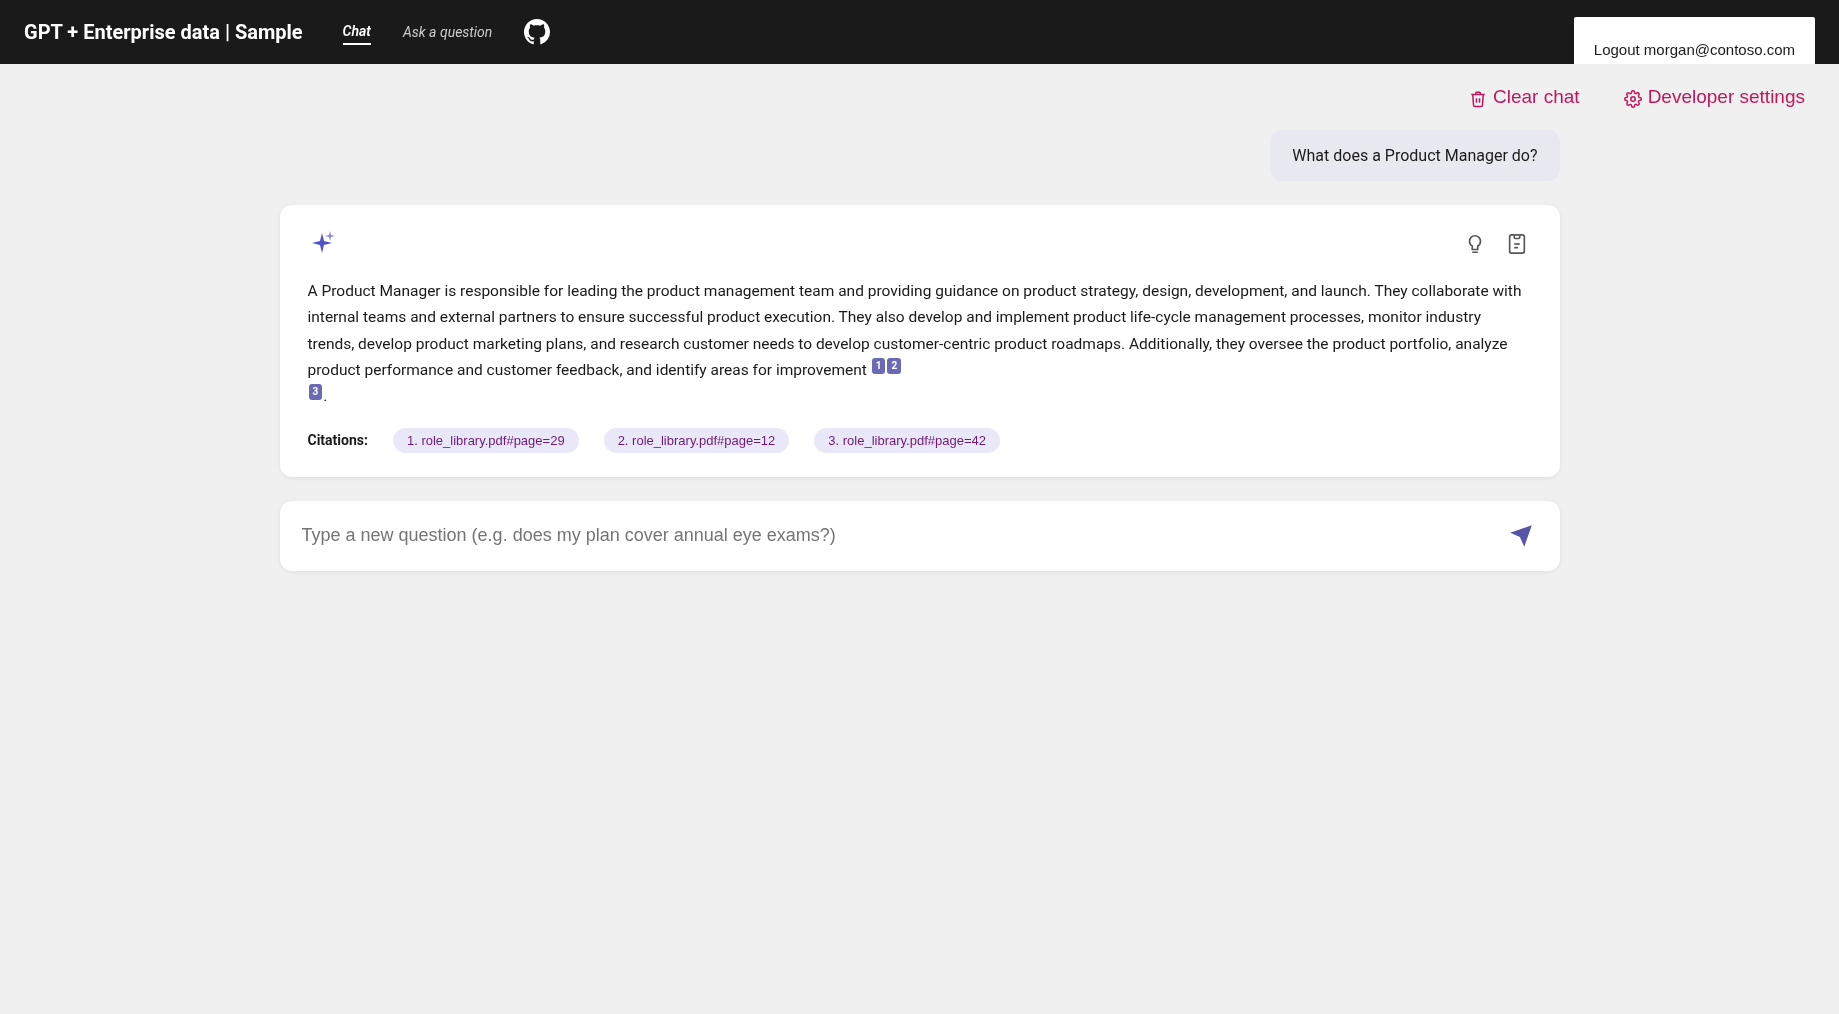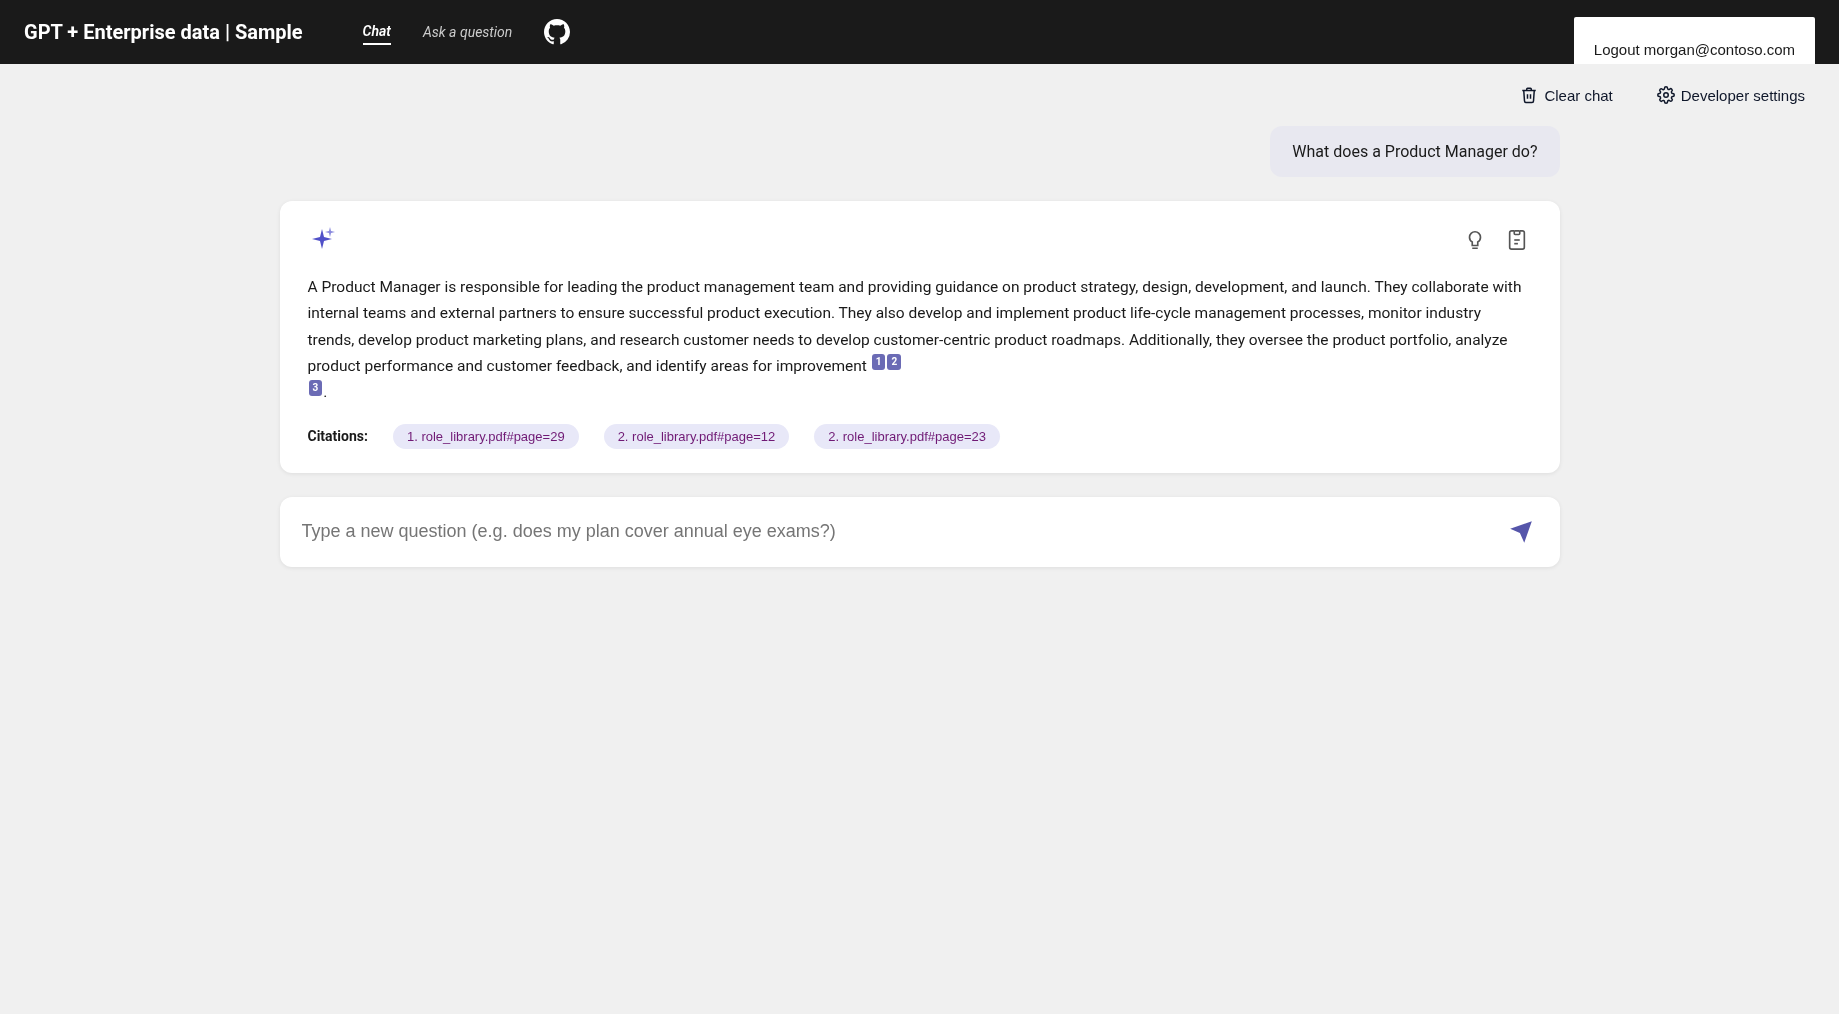--- a/index.html
+++ b/index.html
@@ -19,21 +19,21 @@
       align-items: center;
       padding: 0 24px;
       height: 64px;
       gap: 0;
     }
     .header-title {
       font-size: 20px;
       font-weight: 700;
       color: white;
       white-space: nowrap;
-      margin-right: 60px;
+      margin-right: 40px;
     }
     .header-nav {
       display: flex;
       align-items: center;
       gap: 32px;
       flex: 1;
     }
     .nav-item {
       color: #ccc;
       font-size: 14px;
@@ -90,22 +90,22 @@
       padding: 16px 24px;
       gap: 24px;
       background: #f0f0f0;
     }
     .toolbar-btn {
       display: flex;
       align-items: flex-end;
       gap: 6px;
       background: none;
       border: none;
-      font-size: 15px;
-      color: #0f172a;
+      font-size: 19px;
+      color: #be185d;
       cursor: pointer;
       padding: 6px 10px;
       border-radius: 4px;
     }
     .toolbar-btn svg {
       width: 18px;
       height: 18px;
     }
 
     
@@ -331,21 +331,21 @@
 
     <div class="citations-row">
       <span class="citations-label">Citations:</span>
       <button class="citation-chip">
         <span>1. role_library.pdf#page=29</span>
       </button>
       <button class="citation-chip">
         <span>2. role_library.pdf#page=12</span>
       </button>
       <button class="citation-chip">
-        <span>2. role_library.pdf#page=23</span>
+        <span>3. role_library.pdf#page=42</span>
       </button>
     </div>
   </div>
 
   <div class="input-card">
     <input class="chat-input" type="text" placeholder="Type a new question (e.g. does my plan cover annual eye exams?)" style="">
     <button class="send-button">
       <svg viewBox="0 0 24 24">
         <path d="M22 2L11 13M22 2L15 22l-4-9-9-4 20-7z"></path>
       </svg>

